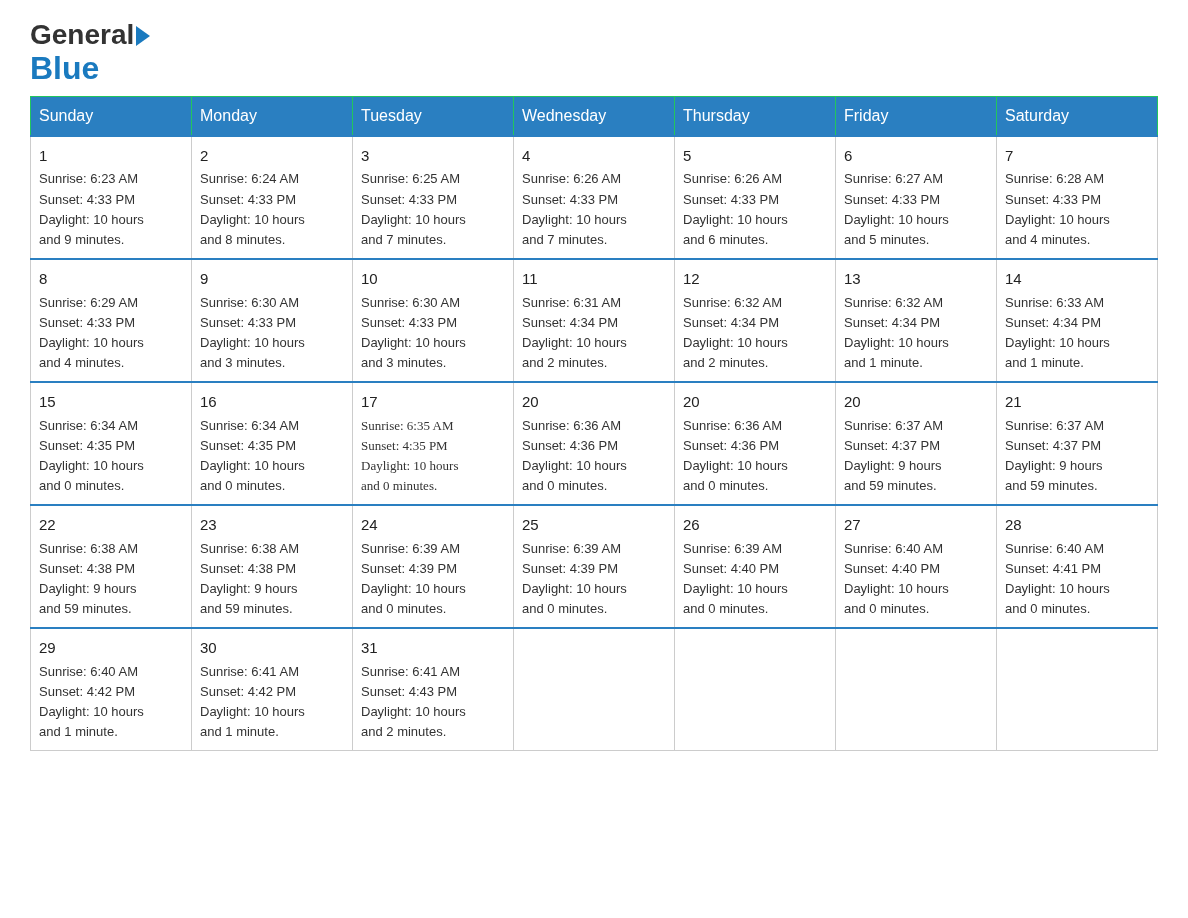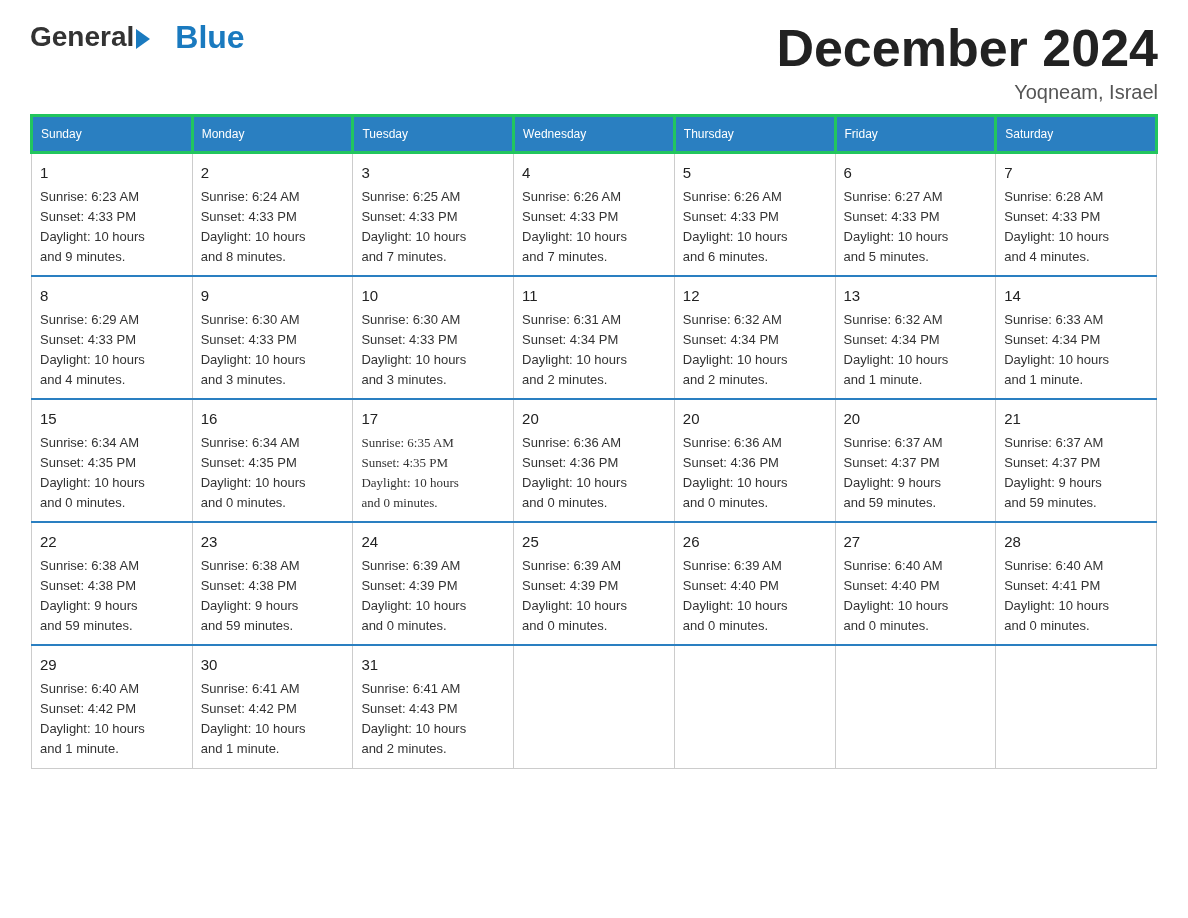--- a/index.html
+++ b/index.html
@@ -54,24 +54,24 @@
     }
     table {
       width: 100%;
       border-collapse: collapse;
       table-layout: fixed;
     }
     thead th {
       background-color: #2a7fc1;
       color: #fff;
       padding: 10px 8px;
-      font-size: 12px;
+      font-size: 16px;
       font-weight: normal;
       text-align: left;
-      border: 3px solid #22c55e;
+      border: 1px solid #22c55e;
     }
     tbody td {
       vertical-align: top;
       padding: 8px;
       border: 1px solid #ccc;
       font-size: 13px;
       line-height: 1.5;
       height: 100px;
     }
     tbody tr td {
@@ -94,31 +94,27 @@
     }
     .empty-cell {
       background: #fff;
     }
   </style>
 </head>
 <body>
 
 <div class="header">
   <div class="logo">
-    <div style="display:flex; line-height:1.1;gap:25px;">
+    <div style="display:flex; flex-direction:column; line-height:1.1;">
       <div style="display:flex; align-items:center;">
         <span class="logo-text-general">General</span>
         <div class="logo-arrow"></div>
       </div>
       <span class="logo-text-blue">Blue</span>
     </div>
-  </div>
-  <div class="title-block">
-    <div class="month-title">December 2024</div>
-    <div class="location">Yoqneam, Israel</div>
   </div>
 </div>
 
 <table>
   <thead>
     <tr>
     <th>Sunday</th>
         <th>Monday</th>
         <th>Tuesday</th>
         <th>Wednesday</th>

